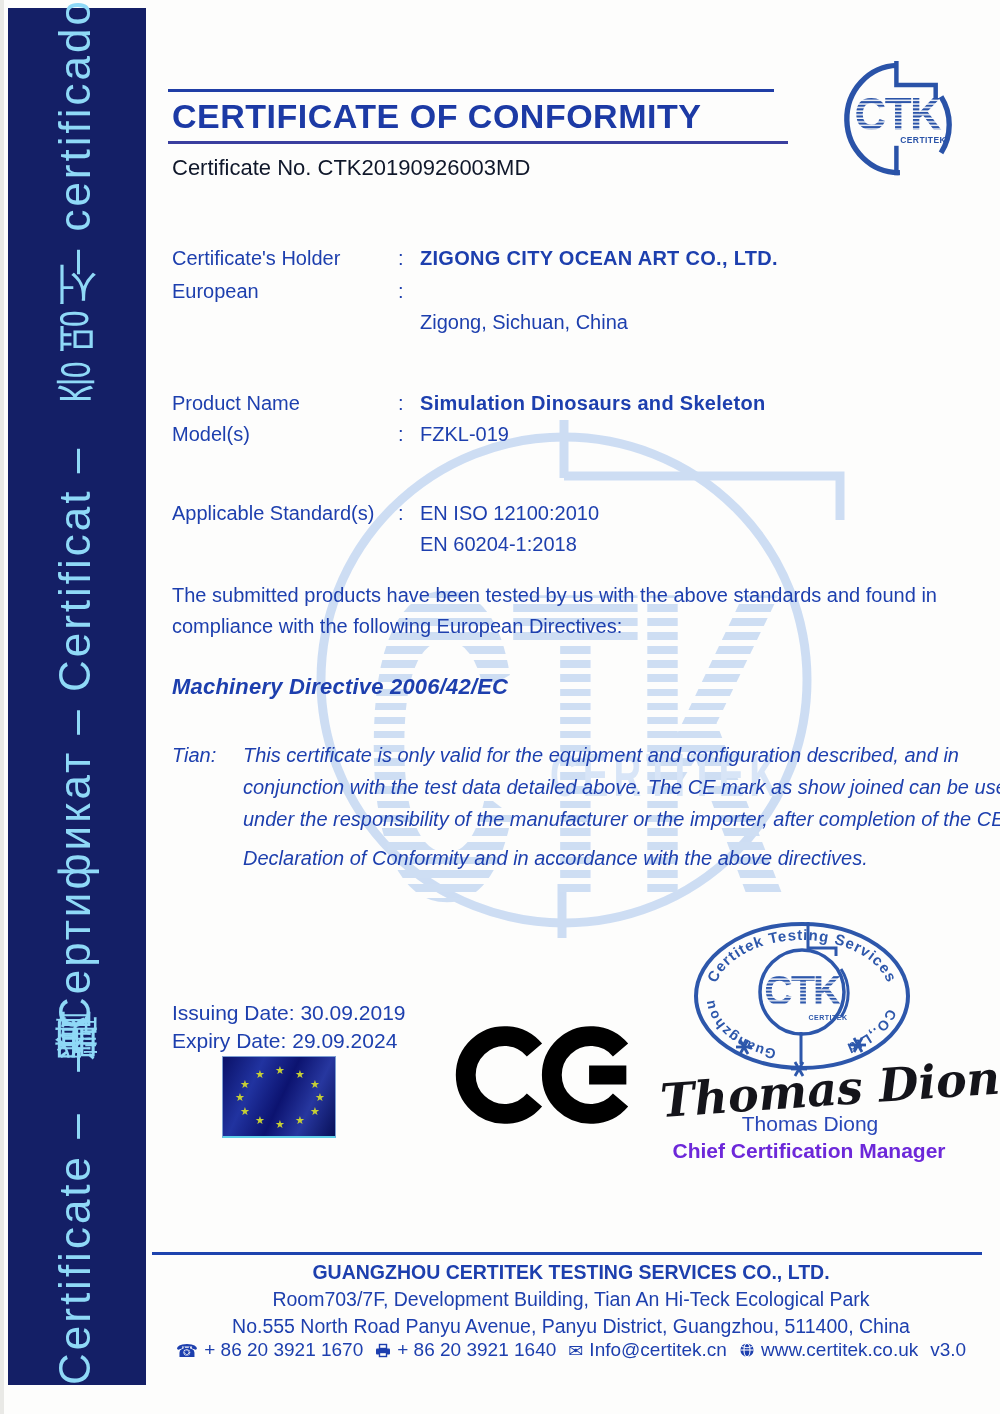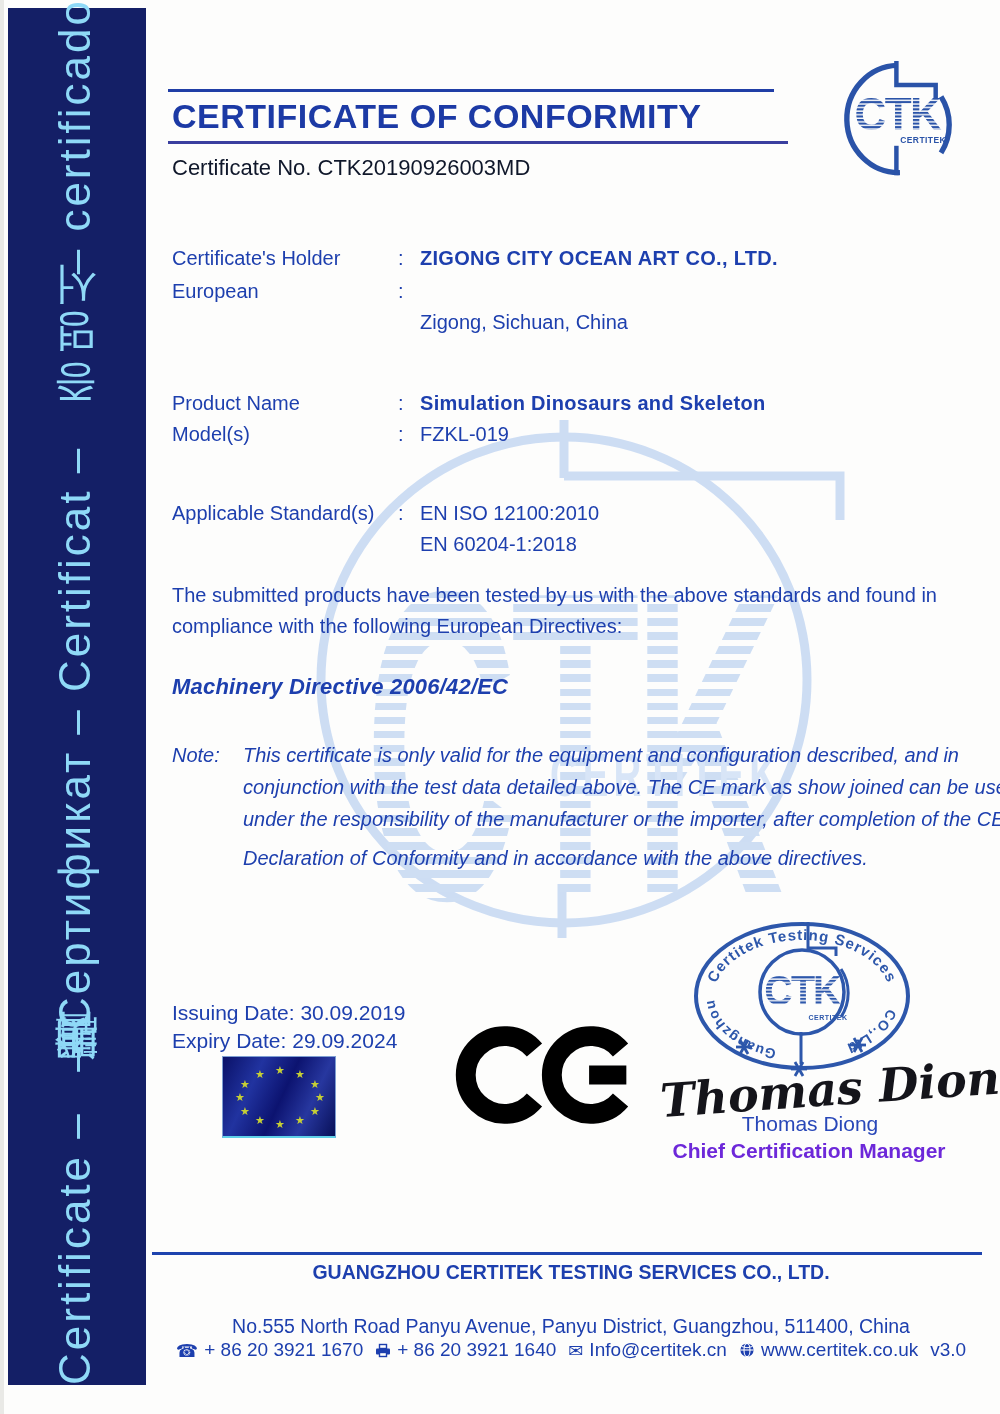--- a/index.html
+++ b/index.html
@@ -163,21 +163,21 @@
   </div>
   <div class="row" style="top:533px">
     <span class="t val">EN 60204-1:2018</span>
   </div>
 
   <span class="t" style="left:172px; top:584px;">The submitted products have been tested by us with the above standards and found in</span>
   <span class="t" style="left:172px; top:615px;">compliance with the following European Directives:</span>
 
   <span class="t directive" style="left:172px; top:674px;">Machinery Directive 2006/42/EC</span>
 
-  <span class="t ital" style="left:172px; top:744px;">Note:</span>
+  <span class="t ital" style="left:172px; top:744px;">Tian:</span>
   <span class="t ital" style="left:243px; top:744px;">This certificate is only valid for the equipment and configuration described, and in</span>
   <span class="t ital" style="left:243px; top:776px;">conjunction with the test data detailed above. The CE mark as show joined can be used,</span>
   <span class="t ital" style="left:243px; top:808px;">under the responsibility of the manufacturer or the importer, after completion of the CE</span>
   <span class="t ital" style="left:243px; top:840px;margin-top:7px;">Declaration of Conformity and in accordance with the above directives.</span>
 
   <span class="dateline" style="top:1001px;">Issuing Date: 30.09.2019</span>
   <span class="dateline" style="top:1029px;">Expiry Date: 29.09.2024</span>
 
   <div class="eu-flag">
     <span class="eu-star" style="left:51px; top:7px;">★</span>
@@ -241,20 +241,21 @@
       <line x1="184" y1="126" x2="176" y2="140"></line>
     </g>
   </svg>
 
   <div class="sig-script">Thomas Diong</div>
   <div class="sig-name">Thomas Diong</div>
   <div class="sig-title">Chief Certification Manager</div>
 
   <div class="footer-rule"></div>
   <div class="f-line f-company">GUANGZHOU CERTITEK TESTING SERVICES CO., LTD.</div>
+  <div class="f-line f-addr1">Room703/7F, Development Building, Tian An Hi-Teck Ecological Park</div>
   <div class="f-line f-addr2">No.555 North Road Panyu Avenue, Panyu District, Guangzhou, 511400, China</div>
 
   <div class="f-contact">
     <span class="citem">
       <span class="uicon">☎</span>
       <span>+ 86 20 3921 1670</span>
     </span>
     <span class="citem">
       <svg style="position:static;" width="16" height="15" viewBox="0 0 16 15">
         <rect x="1" y="5.5" width="14" height="6" rx="1" fill="#1d3fae"></rect>

